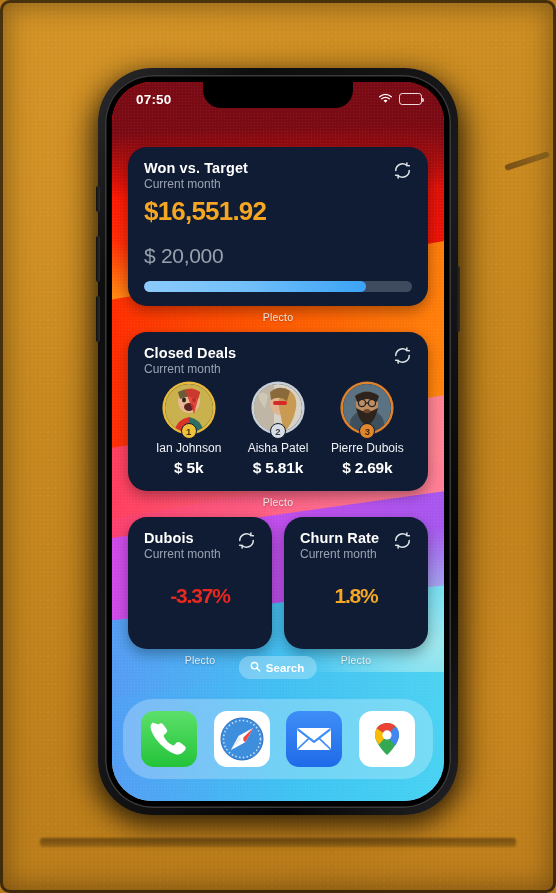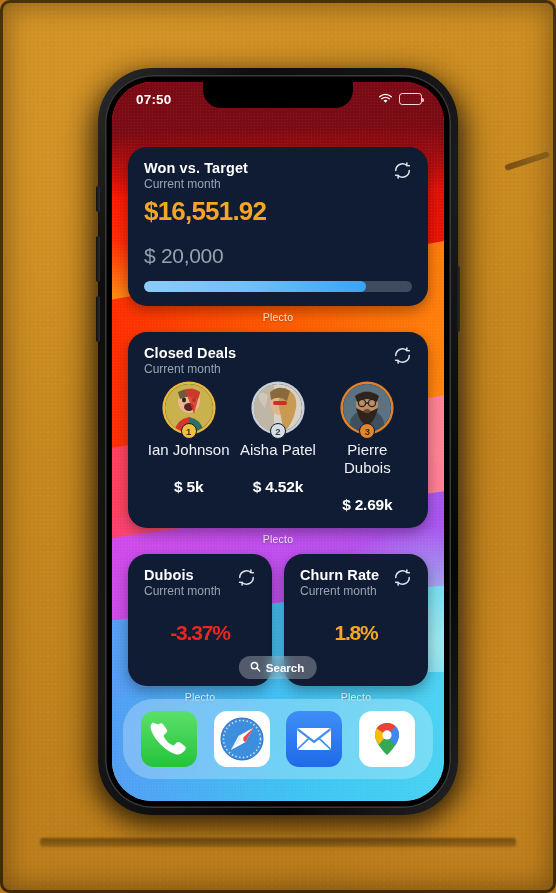--- a/index.html
+++ b/index.html
@@ -241,22 +241,22 @@
   .rank-badge {
     position: absolute; left: 50%; bottom: -7px; transform: translateX(-50%);
     width: 16px; height: 16px; border-radius: 50%;
     font-size: 9.5px; font-weight: bold; color: #2a2000;
     display: flex; align-items: center; justify-content: center;
     border: 1.6px solid #101c33;
   }
   .badge-gold   { background: #f0c23c; color: #4a3500; }
   .badge-silver { background: #d7dde3; color: #37404a; }
   .badge-bronze { background: #e0862e; color: #4a2a00; }
-  .leader-name { color: #eef1f5; font-size: 15px; line-height: 1.2; }
-  .leader-val { color: #fff; font-size: 15.5px; font-weight: bold; margin-top: 19px; letter-spacing: -.2px; }
+  .leader-name { color: #eef1f5; font-size: 12px; line-height: 1.2; }
+  .leader-val { color: #fff; font-size: 15.5px; font-weight: bold; margin-top: 4px; letter-spacing: -.2px; }
 
   
   .row2 { display: flex; gap: 12px; }
   .row2 > div { flex: 1; min-width: 0; }
   .small-widget { min-height: 132px; display: flex; flex-direction: column; }
   .small-val {
     flex: 1; display: flex; align-items: center; justify-content: center;
     font-size: 21px; font-weight: bold; letter-spacing: -1.2px;
     padding-bottom: 4px;
     text-align: center;
@@ -418,21 +418,21 @@
                     <ellipse cx="26" cy="20" rx="10" ry="11" fill="#e0b591"></ellipse>
                     <path d="M30 4 q14 4 12 20 q-3 16-12 24 l-6-30 Z" fill="#c89a52"></path>
                     <path d="M16 8 q10-8 20-1 l-3 10 q-8-6-16-1 Z" fill="#8a6a3a"></path>
                     <rect x="19" y="17" width="14" height="4" rx="2" fill="#d62a2a"></rect>
                     <path d="M4 10 q6-4 10 2 l-3 12 q-6-6-7-14 Z" fill="#cfc7b6"></path>
                   </svg>
                 </div>
                 <div class="rank-badge badge-silver">2</div>
               </div>
               <div class="leader-name">Aisha Patel</div>
-              <div class="leader-val">$ 4.52k</div>
+              <div class="leader-val">$ 5.81k</div>
             </div>
 
             <div class="leader">
               <div class="avatar-wrap">
                 <div class="avatar ring-bronze">
                   <svg viewBox="0 0 48 48">
                     <rect width="48" height="48" fill="#5b7282"></rect>
                     <ellipse cx="24" cy="40" rx="17" ry="14" fill="#3e4f5e"></ellipse>
                     <ellipse cx="24" cy="20" rx="11" ry="12.5" fill="#c08d61"></ellipse>
                     <path d="M12 12 q12-9 24 0 l-2 6 q-10-6-20 0 Z" fill="#2e241c"></path>

